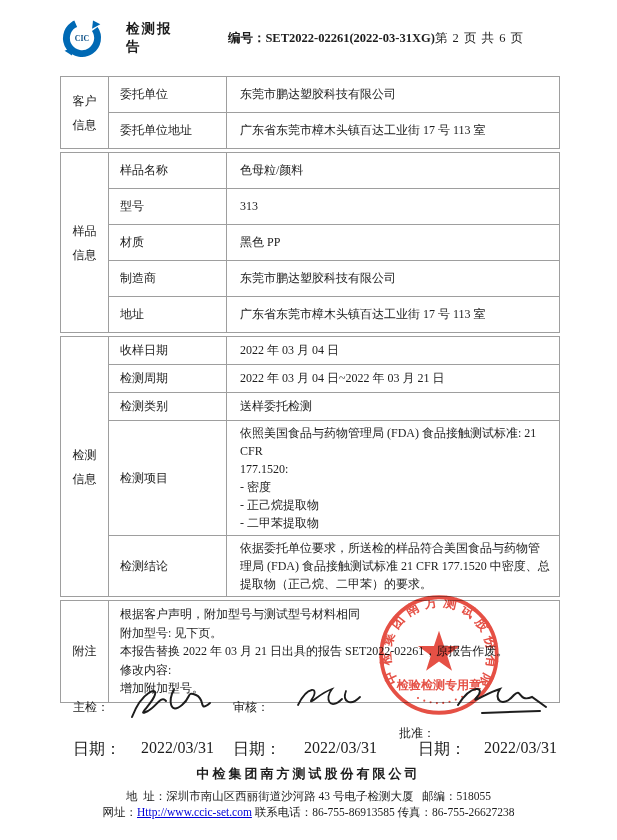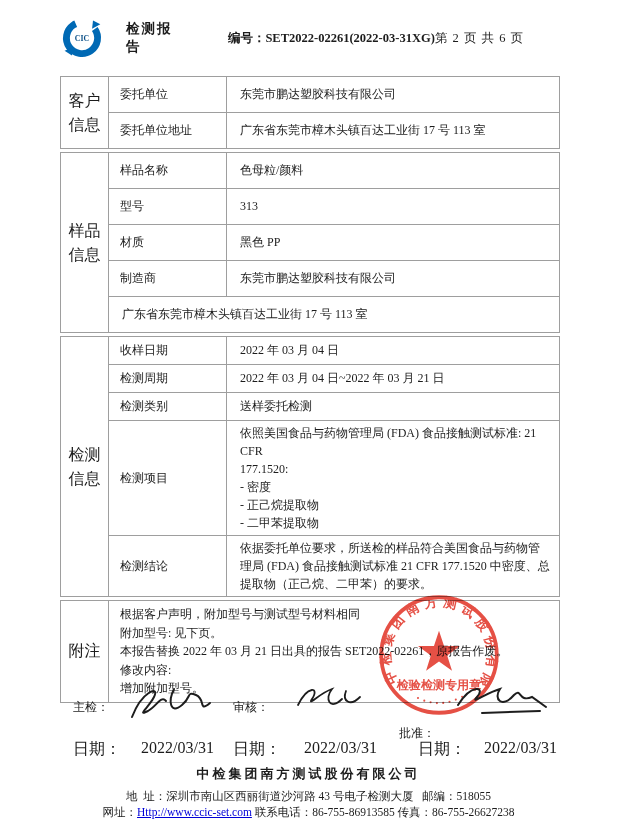--- a/index.html
+++ b/index.html
@@ -8,21 +8,21 @@
   
   .header{position:absolute;top:14px;left:60px;right:52px;height:48px;display:flex;align-items:center;}
   .logo{width:44px;height:44px;flex:0 0 44px;}
   .hdr-title{margin-left:22px;font-size:13.5px;font-weight:bold;letter-spacing:2px;}
   .hdr-no{margin-left:52px;font-size:12.5px;font-weight:bold;white-space:nowrap;}
   .hdr-page{margin-left:auto;font-size:12.5px;font-weight:normal;white-space:nowrap;letter-spacing:1px;}
   
   .tablewrap{position:absolute;top:76px;left:60px;width:500px;}
   .sec{display:flex;border:1px solid #9e9e9e;margin-bottom:3px;background:#fff;}
   .sec-label{flex:0 0 47px;border-right:1px solid #9e9e9e;display:flex;align-items:center;
-             justify-content:center;text-align:center;font-size:16px;line-height:24px;white-space:pre-line;}
+             justify-content:center;text-align:center;font-size:12px;line-height:24px;white-space:pre-line;}
   .rows{flex:1;display:flex;flex-direction:column;min-width:0;}
   .row{display:flex;border-bottom:1px solid #9e9e9e;}
   .row:last-child{border-bottom:none;}
   .f-label{flex:0 0 106px;border-right:1px solid #9e9e9e;display:flex;align-items:center;
            padding-left:11px;font-size:12px;}
   .f-value{flex:1;display:flex;align-items:center;padding:2px 8px 2px 13px;font-size:12px;min-width:0;}
   .h31{min-height:31px;}
   .h23{min-height:23px;}
   .ml{align-items:flex-start;white-space:pre-line;line-height:18px;padding-top:3px;padding-bottom:3px;}
   .notes-content{flex:1;padding:4px 10px 4px 11px;font-size:12px;line-height:18.5px;white-space:pre-line;}
@@ -92,20 +92,21 @@
         </div>
         <div class="row h31">
           <div class="f-label h31">材质</div>
           <div class="f-value h31">黑色 PP</div>
         </div>
         <div class="row h31">
           <div class="f-label h31">制造商</div>
           <div class="f-value h31">东莞市鹏达塑胶科技有限公司</div>
         </div>
         <div class="row h31">
+          <div class="f-label h31">地址</div>
           <div class="f-value h31">广东省东莞市樟木头镇百达工业街 17 号 113 室</div>
         </div>
       </div>
     </div>
 
     <div class="sec">
       <div class="sec-label">检测
 信息</div>
       <div class="rows">
         <div class="row h23">

